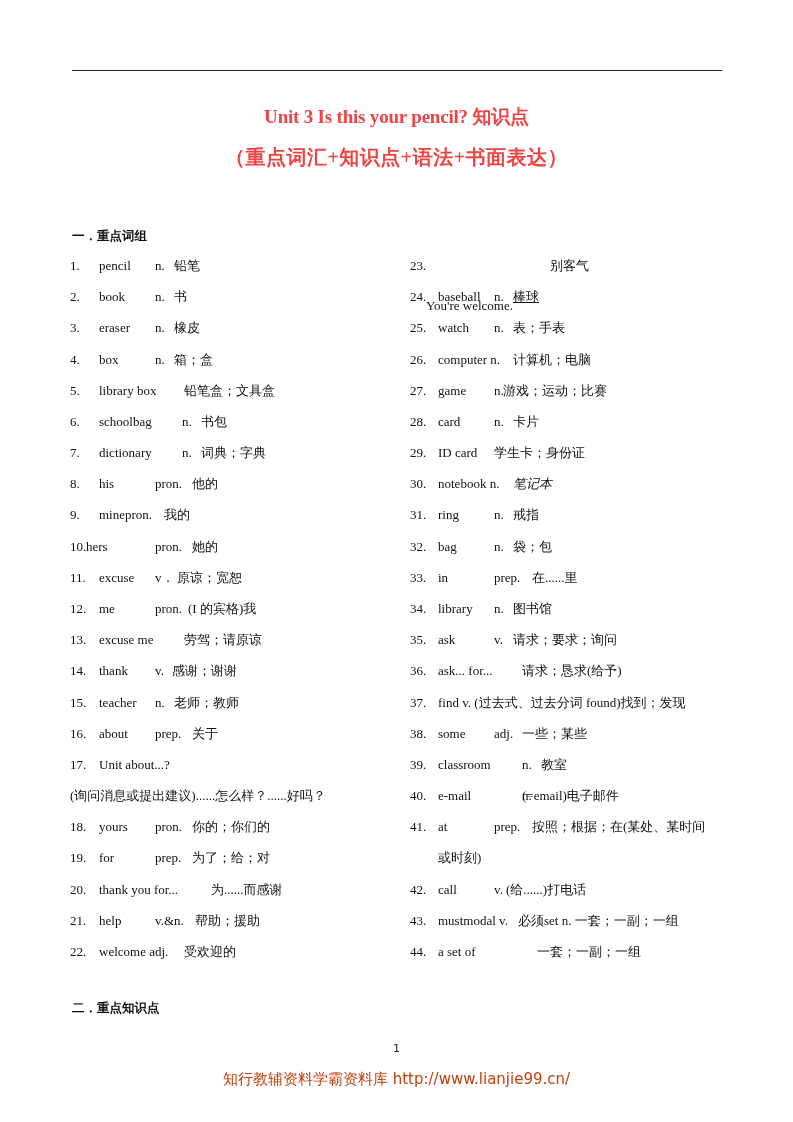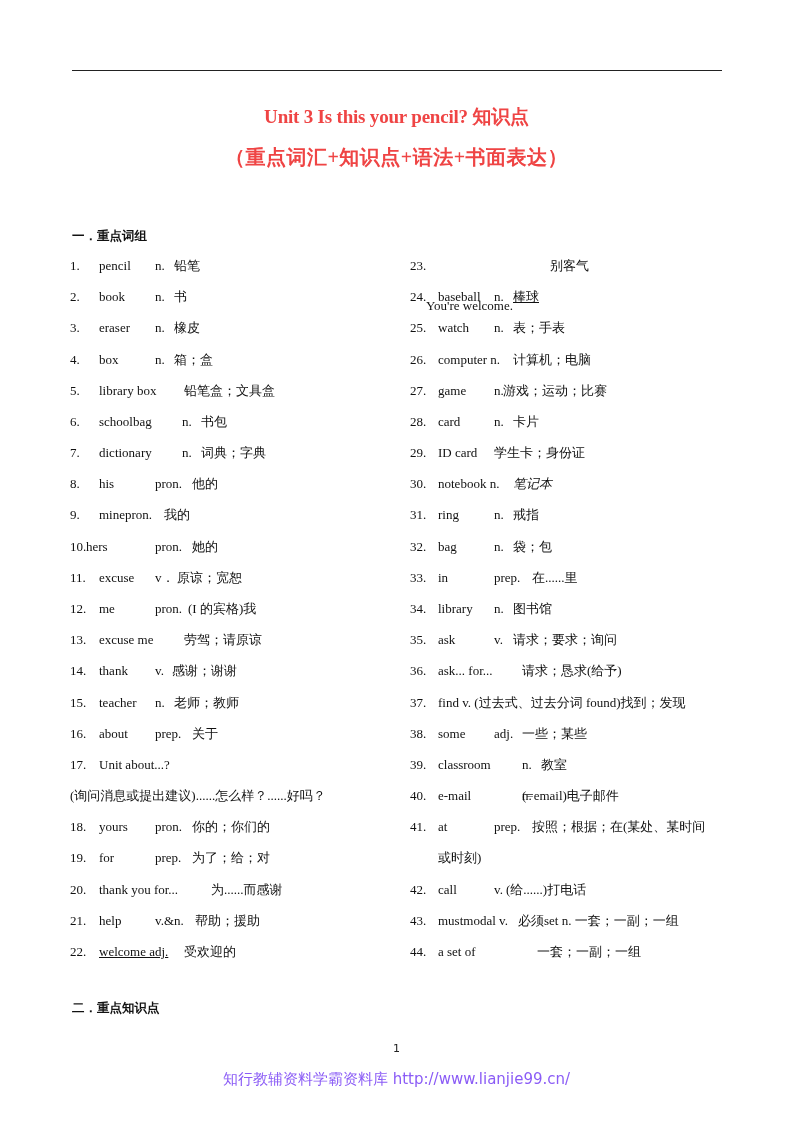--- a/index.html
+++ b/index.html
@@ -17,21 +17,21 @@
   .sec2 { top: 1000px; }
   .item { position: absolute; font-size: 13px; white-space: nowrap; line-height: 16px; }
   .item .num { position: absolute; left: 0; top: 0; }
   .item .term { position: absolute; top: 0; }
   .item .pos { position: absolute; top: 0; }
   .item .def { position: absolute; top: 0; }
   .cont { position: absolute; font-size: 13px; white-space: nowrap; line-height: 16px; }
   .pagenum { position: absolute; top: 1042px; left: 0; width: 793px; text-align: center;
              font-size: 11px; font-family: "DejaVu Sans", sans-serif; color: #222; }
   .footer { position: absolute; top: 1070px; left: 0; width: 793px; text-align: center;
-            font-size: 15px; font-family: "DejaVu Sans", sans-serif; color: #8b5cf6; }
+            font-size: 15px; font-family: "DejaVu Sans", sans-serif; color: #c2410c; }
 </style>
 </head>
 <body>
 
 <div class="rule"></div>
 
 <div class="title1">Unit 3 Is this your pencil?  知识点</div>
 <div class="title2">（重点词汇+知识点+语法+书面表达）</div>
 
 <div class="section sec1">一．重点词组</div>
@@ -159,21 +159,21 @@
     <span class="def" style="left:141px;">为......而感谢</span>
   </div>
   <div class="item" style="left:70px; top:913px;">
     <span class="num">21.</span>
     <span class="term" style="left:29px;">help</span>
     <span class="pos" style="left:85px;">v.&amp;n.</span>
     <span class="def" style="left:125px;">帮助；援助</span>
   </div>
   <div class="item" style="left:70px; top:944px;">
     <span class="num">22.</span>
-    <span class="term" style="left:29px;text-decoration:underline;">welcome adj.</span>
+    <span class="term" style="left:29px;">welcome adj.</span>
     <span class="pos" style="left:85px;"></span>
     <span class="def" style="left:114px;">受欢迎的</span>
   </div>
 </div>
 
 <div>
   <div class="item" style="left:410px; top:258px;">
     <span class="num">23.</span>
     <span class="term" style="left:16px;margin-top:40px;">You're welcome.</span>
     <span class="pos" style="left:84px;"></span>

